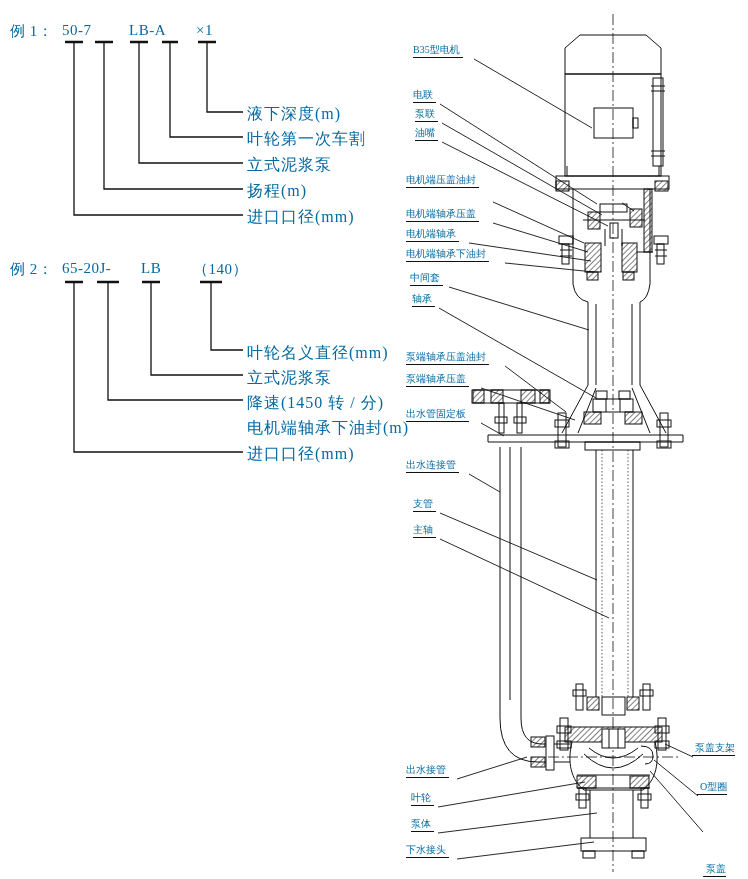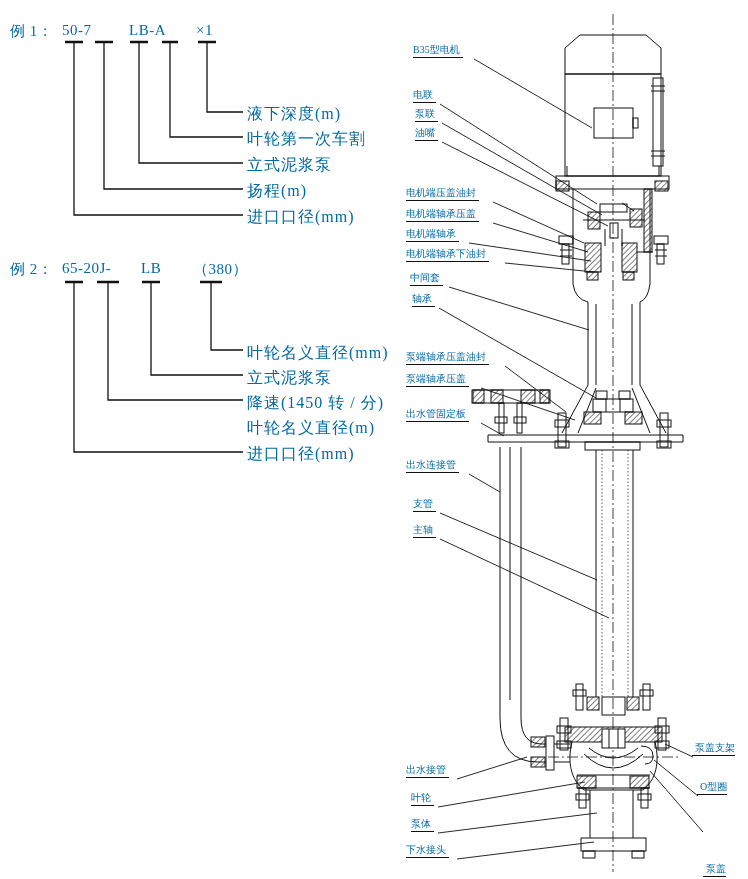--- a/index.html
+++ b/index.html
@@ -232,33 +232,33 @@
   <span class="t ex-head" style="left:196px;top:22px">×1</span>
   <span class="t ex-label" style="left:247px;top:104px">液下深度(m)</span>
   <span class="t ex-label" style="left:247px;top:129px">叶轮第一次车割</span>
   <span class="t ex-label" style="left:247px;top:155px">立式泥浆泵</span>
   <span class="t ex-label" style="left:247px;top:181px">扬程(m)</span>
   <span class="t ex-label" style="left:247px;top:207px">进口口径(mm)</span>
 
   <span class="t ex-head" style="left:10px;top:260px">例 2：</span>
   <span class="t ex-head" style="left:62px;top:260px">65-20J-</span>
   <span class="t ex-head" style="left:141px;top:260px">LB</span>
-  <span class="t ex-head" style="left:193px;top:260px">（380）</span>
+  <span class="t ex-head" style="left:193px;top:260px">（140）</span>
   <span class="t ex-label" style="left:247px;top:343px">叶轮名义直径(mm)</span>
   <span class="t ex-label" style="left:247px;top:368px">立式泥浆泵</span>
   <span class="t ex-label" style="left:247px;top:393px">降速(1450 转 / 分)</span>
-  <span class="t ex-label" style="left:247px;top:418px">叶轮名义直径(m)</span>
+  <span class="t ex-label" style="left:247px;top:418px">电机端轴承下油封(m)</span>
   <span class="t ex-label" style="left:247px;top:444px">进口口径(mm)</span>
 
 
   <span class="t plabel" style="left:413px;top:44px">B35型电机</span>
   <span class="t plabel" style="left:413px;top:89px">电联</span>
   <span class="t plabel" style="left:415px;top:108px">泵联</span>
   <span class="t plabel" style="left:415px;top:127px">油嘴</span>
-  <span class="t plabel" style="left:406px;top:187px">电机端压盖油封</span>
+  <span class="t plabel" style="left:406px;top:174px">电机端压盖油封</span>
   <span class="t plabel" style="left:406px;top:208px">电机端轴承压盖</span>
   <span class="t plabel" style="left:406px;top:228px">电机端轴承</span>
   <span class="t plabel" style="left:406px;top:248px">电机端轴承下油封</span>
   <span class="t plabel" style="left:410px;top:272px">中间套</span>
   <span class="t plabel" style="left:412px;top:293px">轴承</span>
   <span class="t plabel" style="left:406px;top:351px">泵端轴承压盖油封</span>
   <span class="t plabel" style="left:406px;top:373px">泵端轴承压盖</span>
   <span class="t plabel" style="left:406px;top:408px">出水管固定板</span>
   <span class="t plabel" style="left:406px;top:459px">出水连接管</span>
   <span class="t plabel" style="left:413px;top:498px">支管</span>

